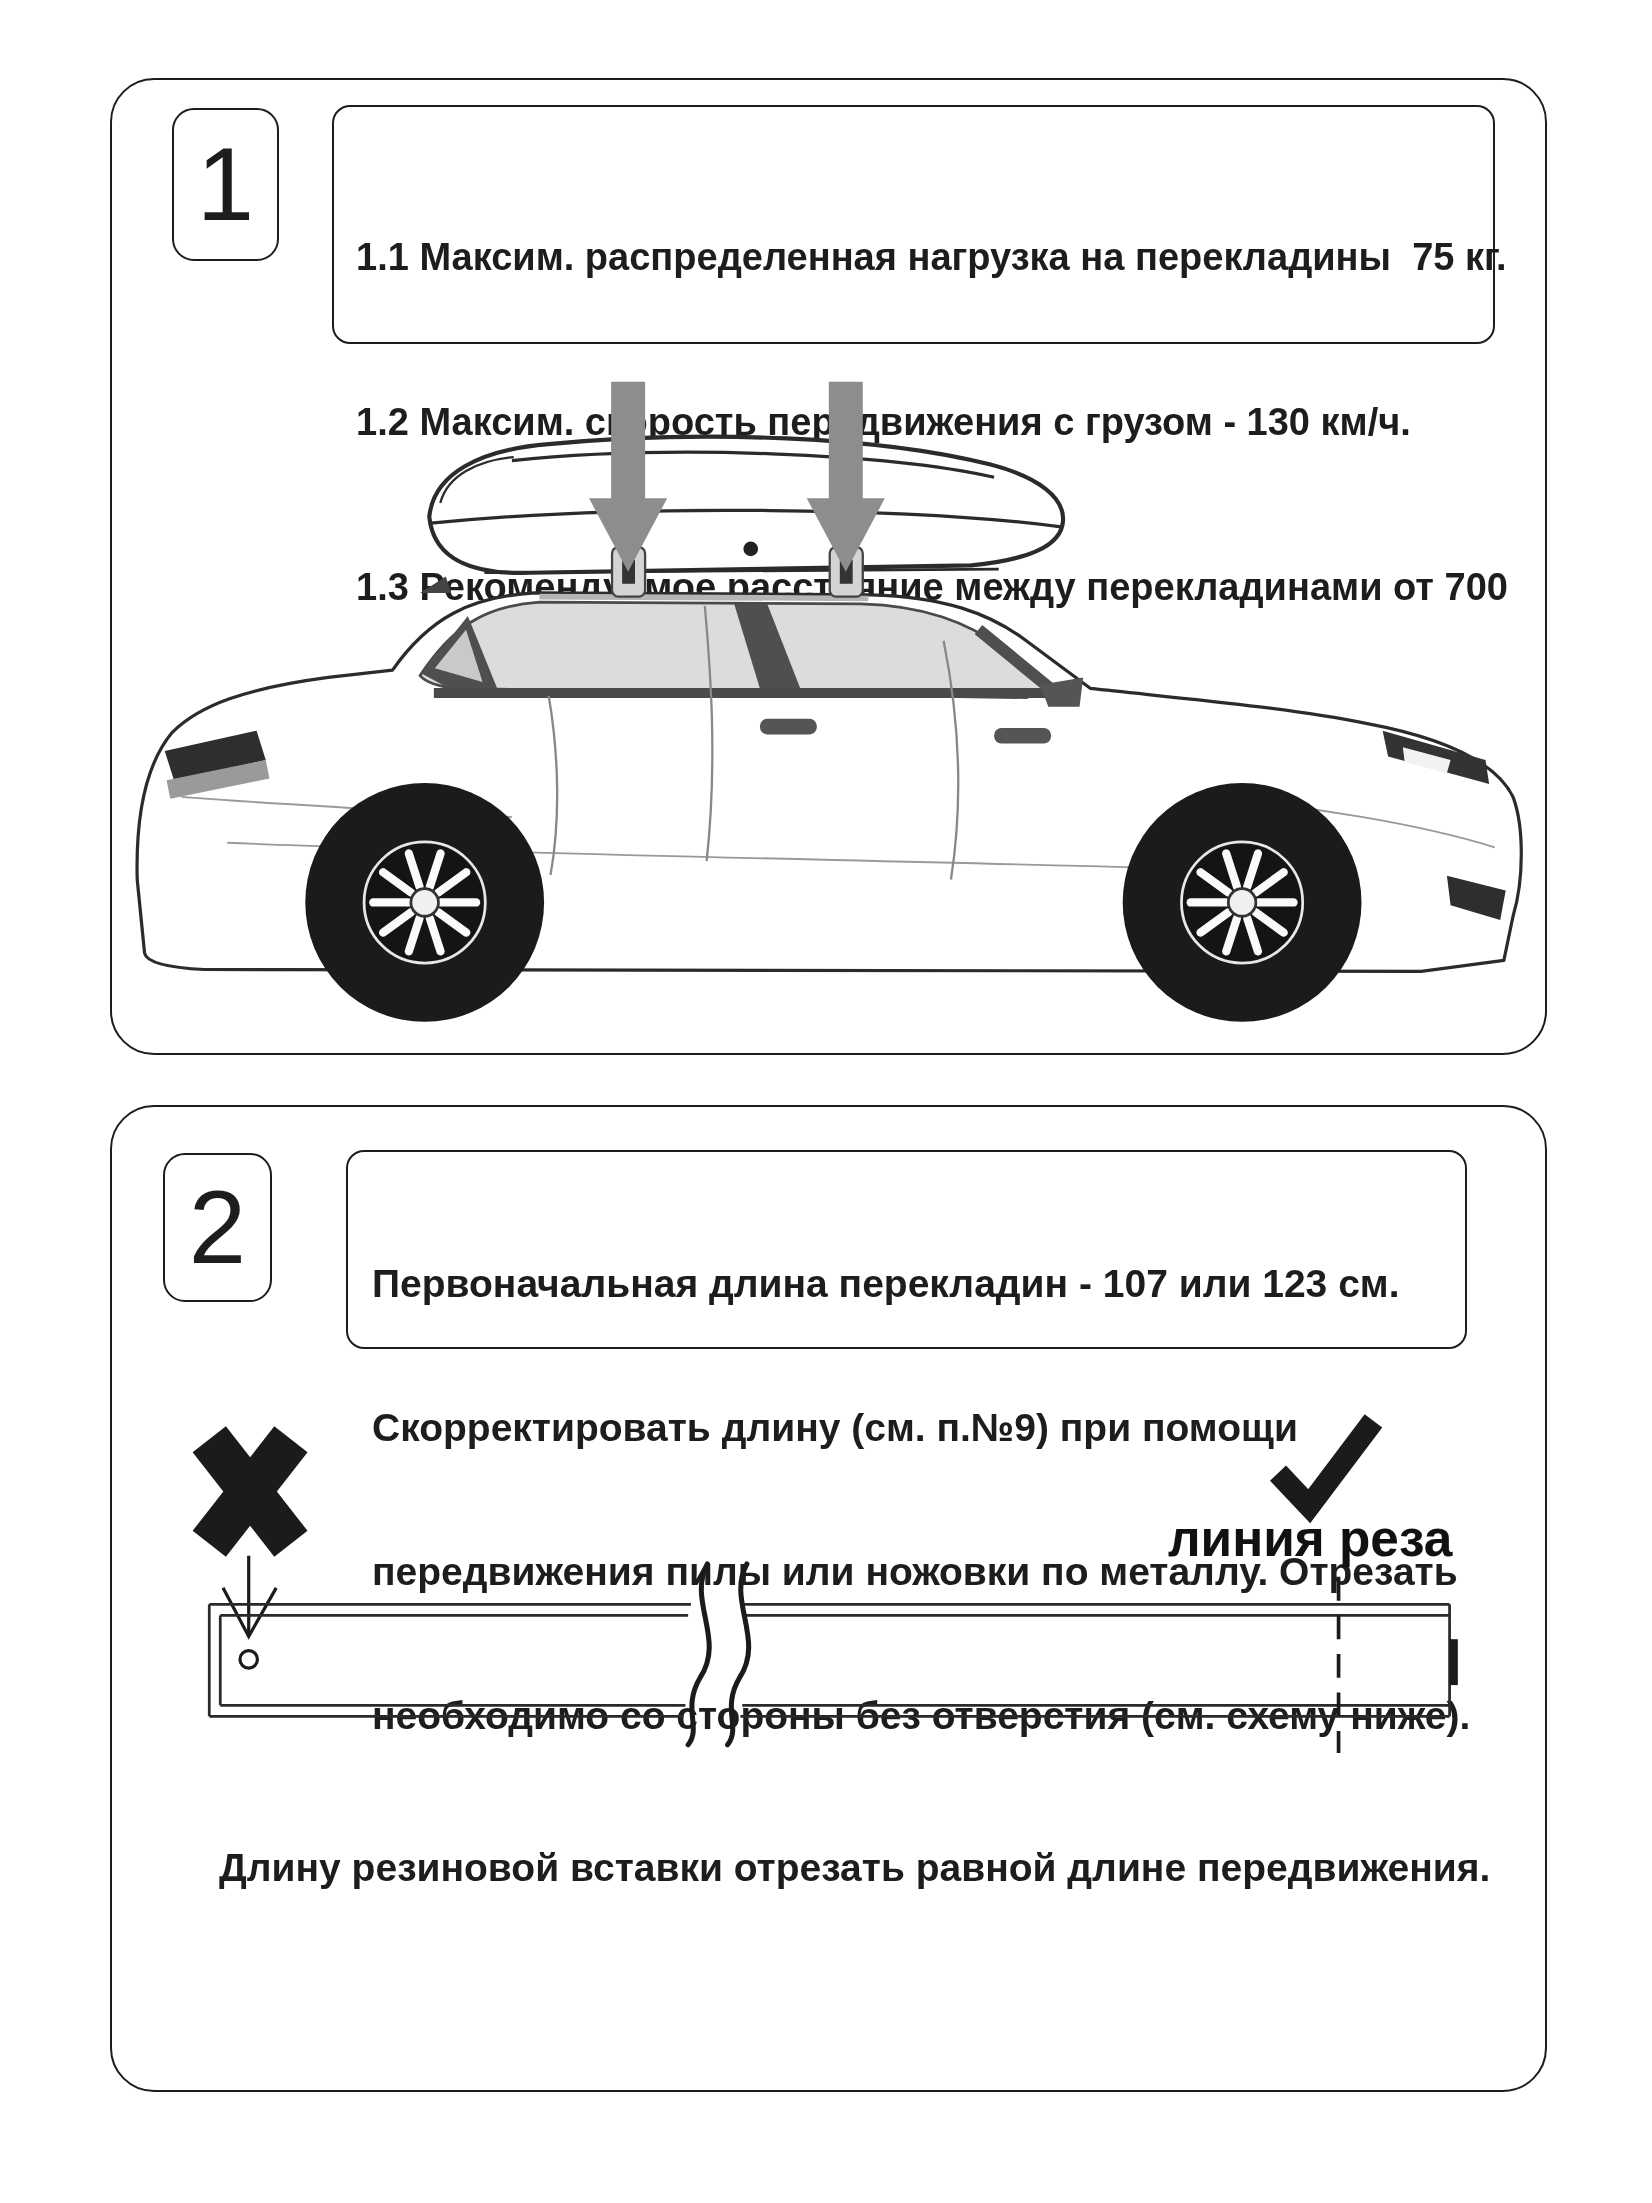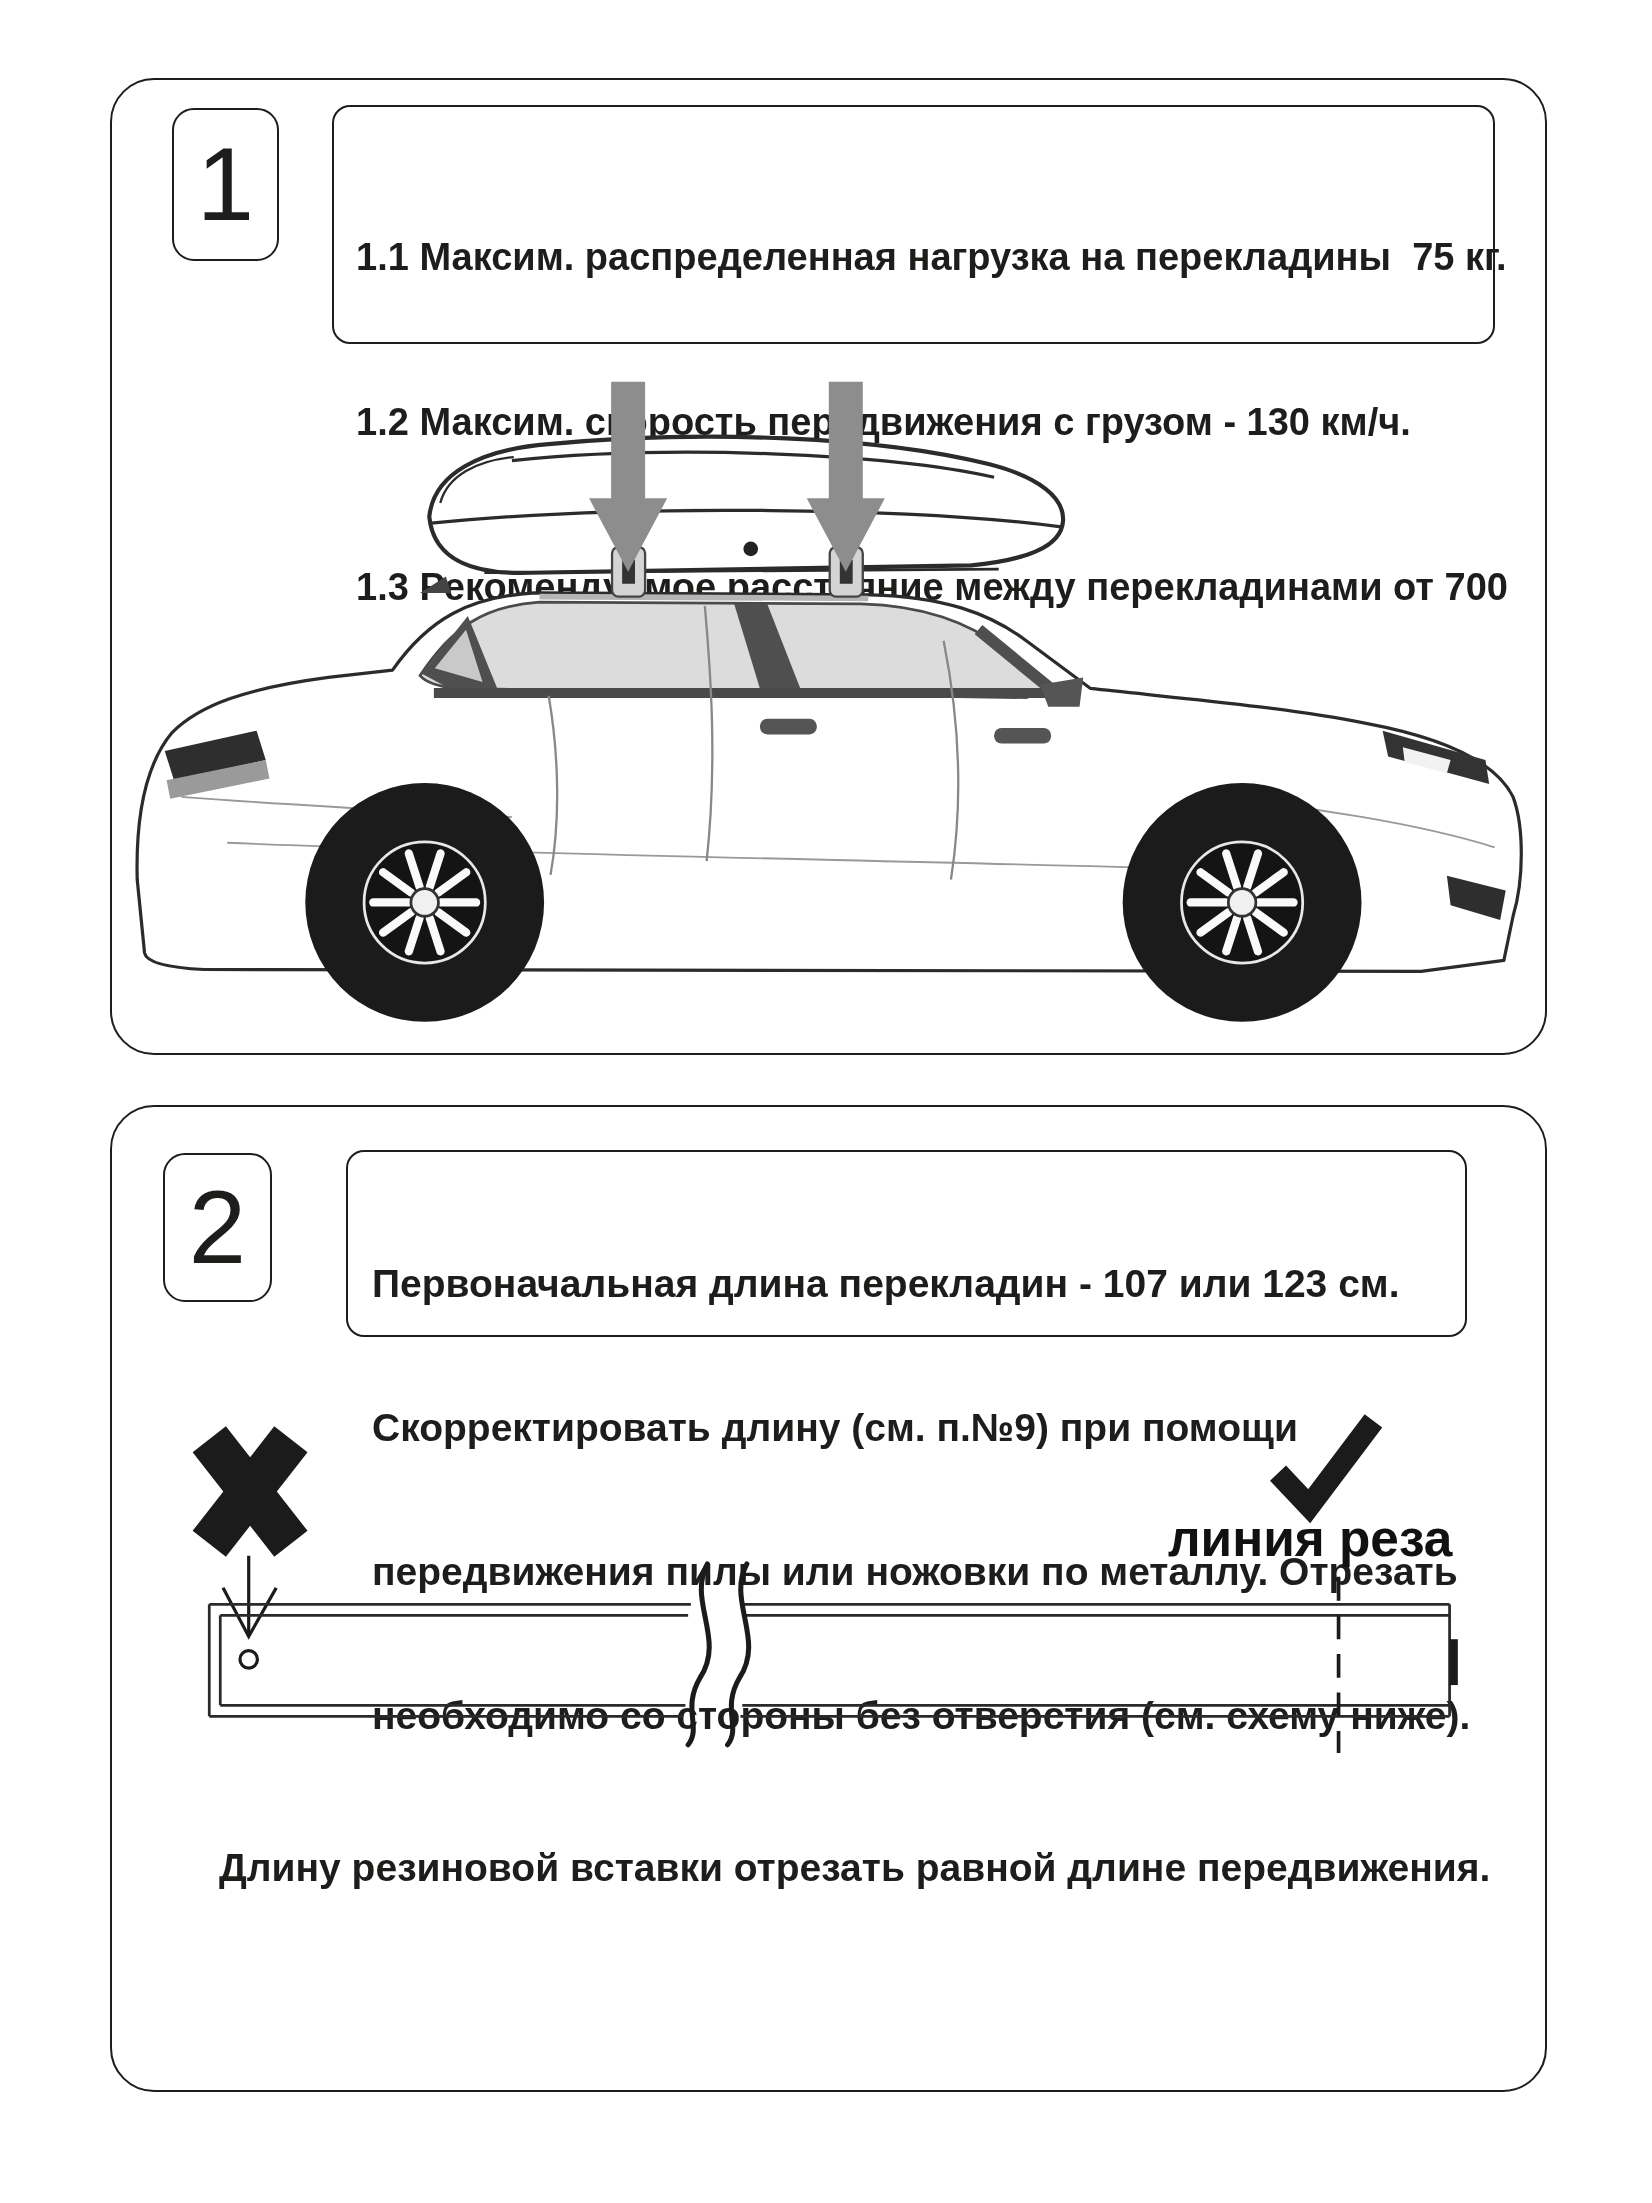--- a/index.html
+++ b/index.html
@@ -18,21 +18,21 @@
     font-size:103px;font-weight:400;line-height:1;
   }
   .numbox-1{left:60px;top:27.5px;width:103px;height:149px;}
   .numbox-2{left:51px;top:46px;width:105px;height:145px;}
   .textbox{
     position:absolute;border:2.8px solid #1d1d1b;border-radius:18px;background:#ffffff;
     font-weight:bold;white-space:pre;
   }
   .textbox-1{left:220px;top:25px;width:1115px;height:209px;padding:13px 22px 13px 22px;
     font-size:38px;line-height:55px;}
-  .textbox-2{left:234px;top:43px;width:1071px;height:171px;padding:12px 22px 0 24px;
+  .textbox-2{left:234px;top:43px;width:1071px;height:171px;padding:12px 22px 12px 24px;
     font-size:39px;line-height:48px;}
   .tline{display:block;}
   .car-art{position:absolute;left:4.6px;top:285px;width:1419px;height:680px;}
   .cut-art{position:absolute;left:0px;top:268px;width:1433px;height:422px;}
   .footer-note{
     position:absolute;left:107px;top:739px;width:1267px;
     font-size:39px;font-weight:bold;white-space:pre;
   }
   svg{display:block;}
 </style>

